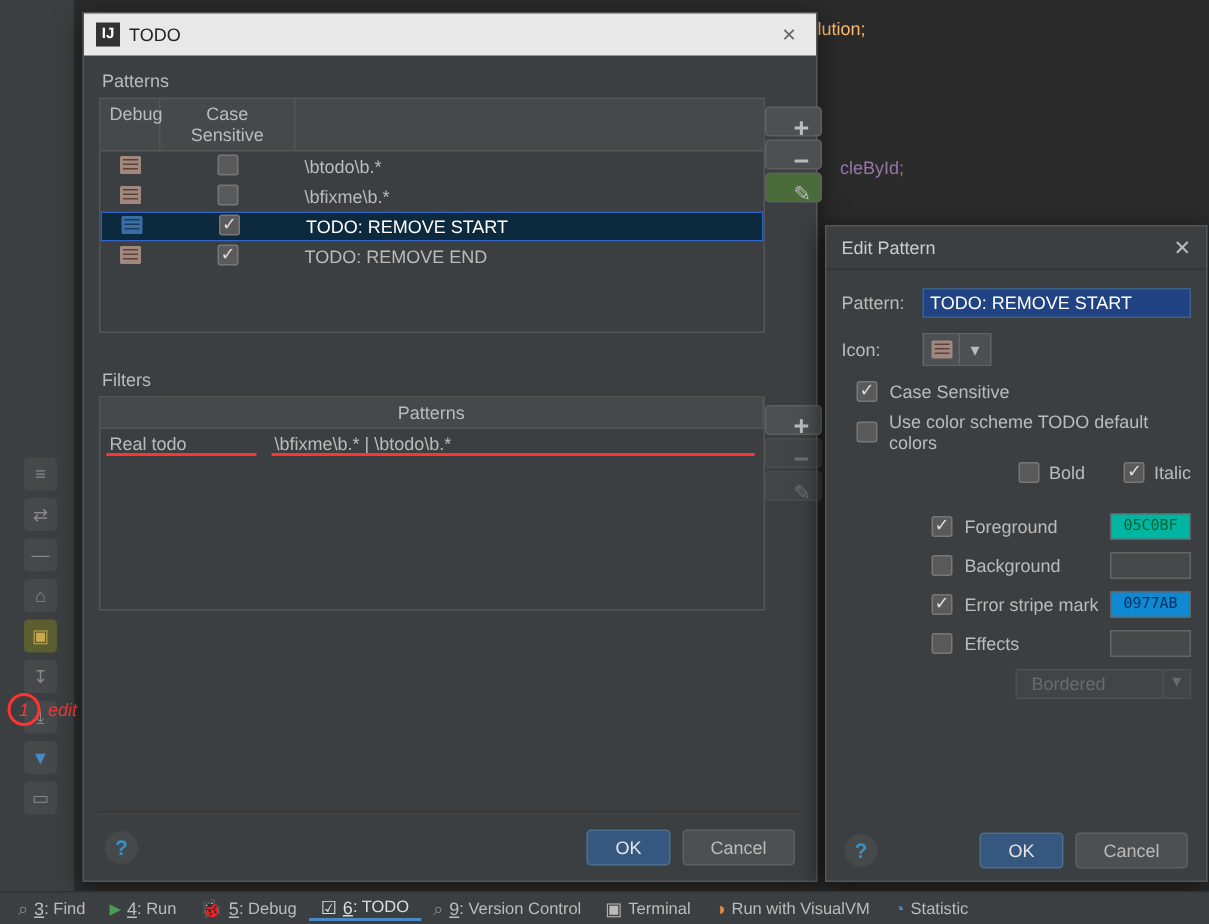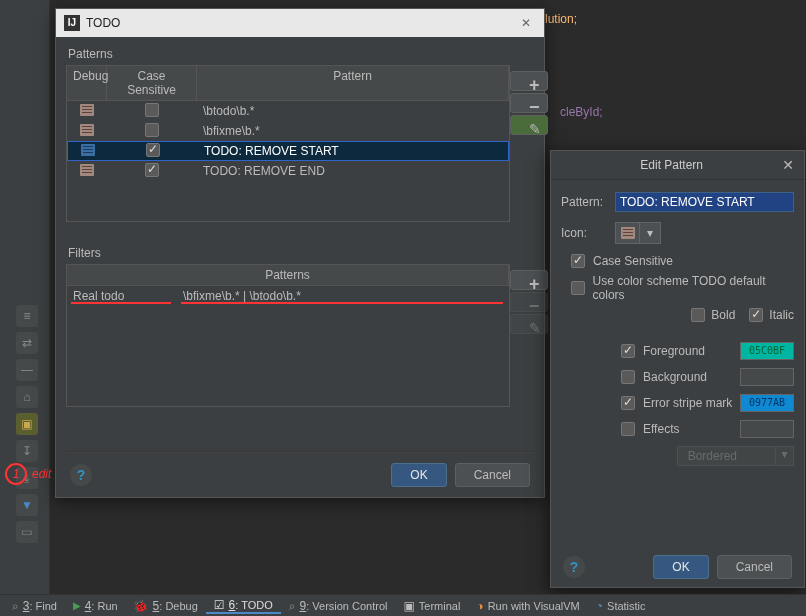--- a/index.html
+++ b/index.html
@@ -9,21 +9,21 @@
 .bg-code { position: absolute; top: 12px; left: 545px; color: #fdba74; font-family: Consolas, monospace; }
 .bg-code2 { position: absolute; top: 105px; left: 560px; color: #9876aa; font-family: Consolas, monospace; }
 
 
 .left-gutter { position: absolute; left: 0; top: 0; width: 50px; height: 596px; background: #3c3f41; border-right: 1px solid #323232; }
 
 .annot-edit { position: absolute; left: 5px; top: 460px; color: #ff3333; font-family: "Comic Sans MS", cursive; font-size: 20px; font-style: italic; }
 .annot-edit .circ { display:inline-block; width:22px; height:22px; border:2px solid #ff3333; border-radius:50%; text-align:center; line-height:18px; }
 
 
-.todo-dialog { position: absolute; left: 55px; top: 8px; width: 490px; height: 490px; background: #3c3f41; border: 1px solid #555; box-shadow: 0 4px 16px rgba(0,0,0,0.5); }
+.todo-dialog { position: absolute; left: 55px; top: 8px; width: 490px; height: 580px; background: #3c3f41; border: 1px solid #555; box-shadow: 0 4px 16px rgba(0,0,0,0.5); }
 .title-bar { height: 28px; background: #e8e8e8; color: #222; display: flex; align-items: center; padding: 0 8px; }
 .title-bar .ico { width: 16px; height: 16px; background: #333; color: #fff; text-align: center; line-height: 16px; font-size: 10px; font-weight: bold; margin-right: 6px; }
 .title-bar .title { flex: 1; font-size: 12px; }
 .title-bar .x { width: 20px; text-align: center; color: #666; cursor: pointer; }
 
 .section-label { padding: 10px 12px 4px; color: #bbb; }
 .table-wrap { margin: 0 10px; display: flex; }
 .table { flex: 1; border: 1px solid #555; background: #3c3f41; }
 .table-head { display: flex; background: #45494a; border-bottom: 1px solid #555; }
 .table-head .th { padding: 3px 6px; border-right: 1px solid #555; color: #bbb; text-align: center; }
@@ -64,42 +64,42 @@
 
 .dlg-footer { position:absolute; bottom:10px; left:0; right:0; padding: 0 14px; display:flex; align-items:center; }
 .dlg-footer .spacer { flex:1; }
 .btn { background:#4c5052; border:1px solid #5e6060; color:#bbb; padding:4px 18px; border-radius:3px; cursor:pointer; margin-left:8px; }
 .btn.primary { background:#365880; border-color:#4c708c; color:#e6e6e6; }
 .sep-line { position:absolute; left:10px; right:10px; bottom:44px; height:2px; background:linear-gradient(to bottom,#323232,#4a4a4a); }
 
 
 .edit-pop { position:absolute; left:550px; top:150px; width:255px; height:438px; background:#3c3f41; border:1px solid #555; box-shadow: -2px 4px 16px rgba(0,0,0,0.6); }
 .edit-pop .ep-title { display:flex; align-items:center; padding:6px 10px; border-bottom:1px solid #323232; }
-.edit-pop .ep-title .t { flex:1; color:#ccc;text-align:center; }
+.edit-pop .ep-title .t { flex:1; color:#ccc; }
 .edit-pop .ep-title .x { color:#bbb; cursor:pointer; font-size:14px; }
 .ep-body { padding: 12px 10px; }
 .ep-row { display:flex; align-items:center; margin-bottom:10px; }
 .ep-row .lab { width:54px; color:#bbb; }
 .ep-row input[type=text] { flex:1; background:#45494a; border:1px solid #3d6185; color:#fff; padding:2px 4px; }
 .ep-row input.sel-text { background:#214283; }
 .icon-well { display:inline-flex; border:1px solid #646464; }
 .icon-well .a { width:24px; height:20px; display:flex; align-items:center; justify-content:center; background:#4c5052; border-right:1px solid #646464; }
 .icon-well .b { width:20px; height:20px; display:flex; align-items:center; justify-content:center; background:#4c5052; color:#bbb; }
 .ep-chk-row { display:flex; align-items:center; margin:6px 0 6px 10px; }
 .ep-chk-row .chk { margin-right:8px; }
 .subopts { margin-left: 60px; }
 .subopts .orow { display:flex; align-items:center; margin:8px 0; }
 .subopts .orow .lab2 { flex:1; }
 .color-box { width:54px; height:18px; border:1px solid #646464; background:#45494a; font-family:Consolas,monospace; font-size:10px; text-align:center; line-height:16px; }
 .color-box.teal { background:#00b6a3; color:#063; }
 .color-box.blue { background:#1089d3; color:#036; }
 .combo { display:inline-flex; border:1px solid #5a5a5a; background:#45494a; opacity:0.6;gap:20px; }
 .combo .cv { padding:2px 18px 2px 10px; color:#888; }
 .combo .ar { width:18px; text-align:center; color:#888; border-left:1px solid #5a5a5a; }
-.biline { display:flex; justify-content:flex-end; gap:14px; margin-bottom:20px; }
+.biline { display:flex; justify-content:flex-end; gap:26px; margin-bottom:20px; }
 .ep-footer { position:absolute; left:0; right:0; bottom:8px; padding:0 12px; display:flex; align-items:center; }
 
 
 .status-bar { position:absolute; left:0; right:0; bottom:0; height:22px; background:#3c3f41; border-top:1px solid #323232; display:flex; align-items:center; padding:0 4px; overflow:hidden; }
 .status-bar .item { display:flex; align-items:center; padding:0 8px; color:#bbb; font-size:11px; white-space:nowrap; }
 .status-bar .item.active { border-bottom:2px solid #4a88c7; color:#ddd; }
 .status-bar .tri { color:#499c54; margin-right:4px; font-size:10px; }
 .status-bar .bug { color:#499c54; margin-right:4px; }
 .status-bar .ico2 { margin-right:4px; }
 
@@ -139,21 +139,20 @@
     <span class="title">TODO</span>
     <span class="x">✕</span>
   </div>
 
   <div class="section-label">Patterns</div>
   <div class="table-wrap">
     <div class="table">
       <div class="table-head">
         <div class="th th-icon">Debug</div>
         <div class="th th-cs">Case Sensitive</div>
-        <div class="th th-pat">Pattern</div>
       </div>
       <div class="pattern-body" id="pattern-rows">
           <div class="table-row">
             <div class="td-icon"><span class="note-ico"></span></div>
             <div class="td-cs"><span class="chk"></span></div>
             <div class="td-pat">\btodo\b.*</div>
           </div>
           <div class="table-row">
             <div class="td-icon"><span class="note-ico"></span></div>
             <div class="td-cs"><span class="chk"></span></div>

